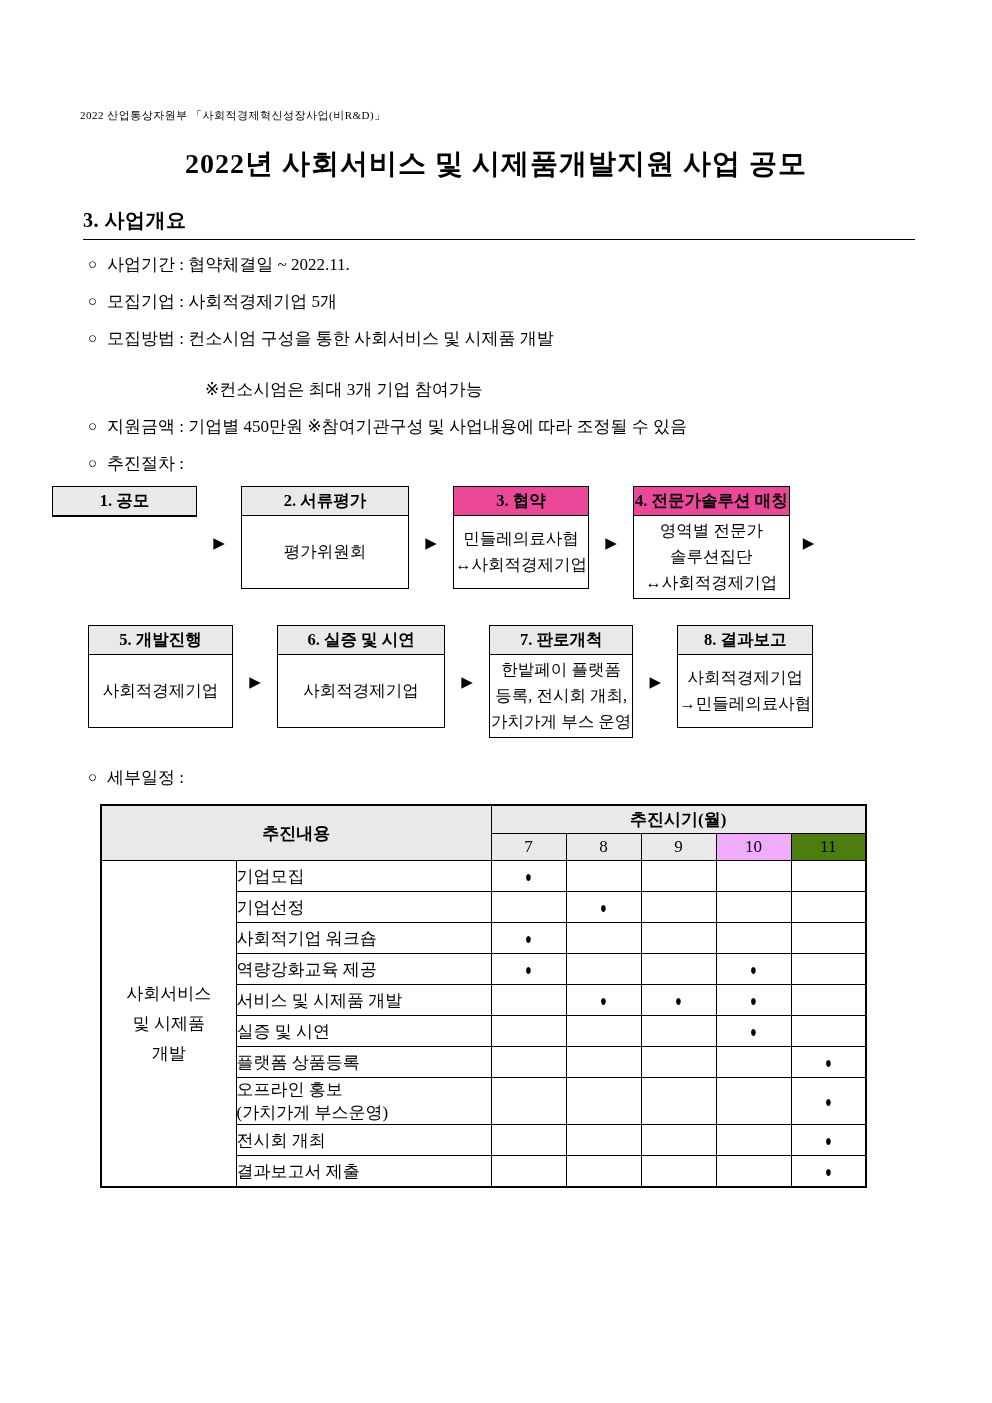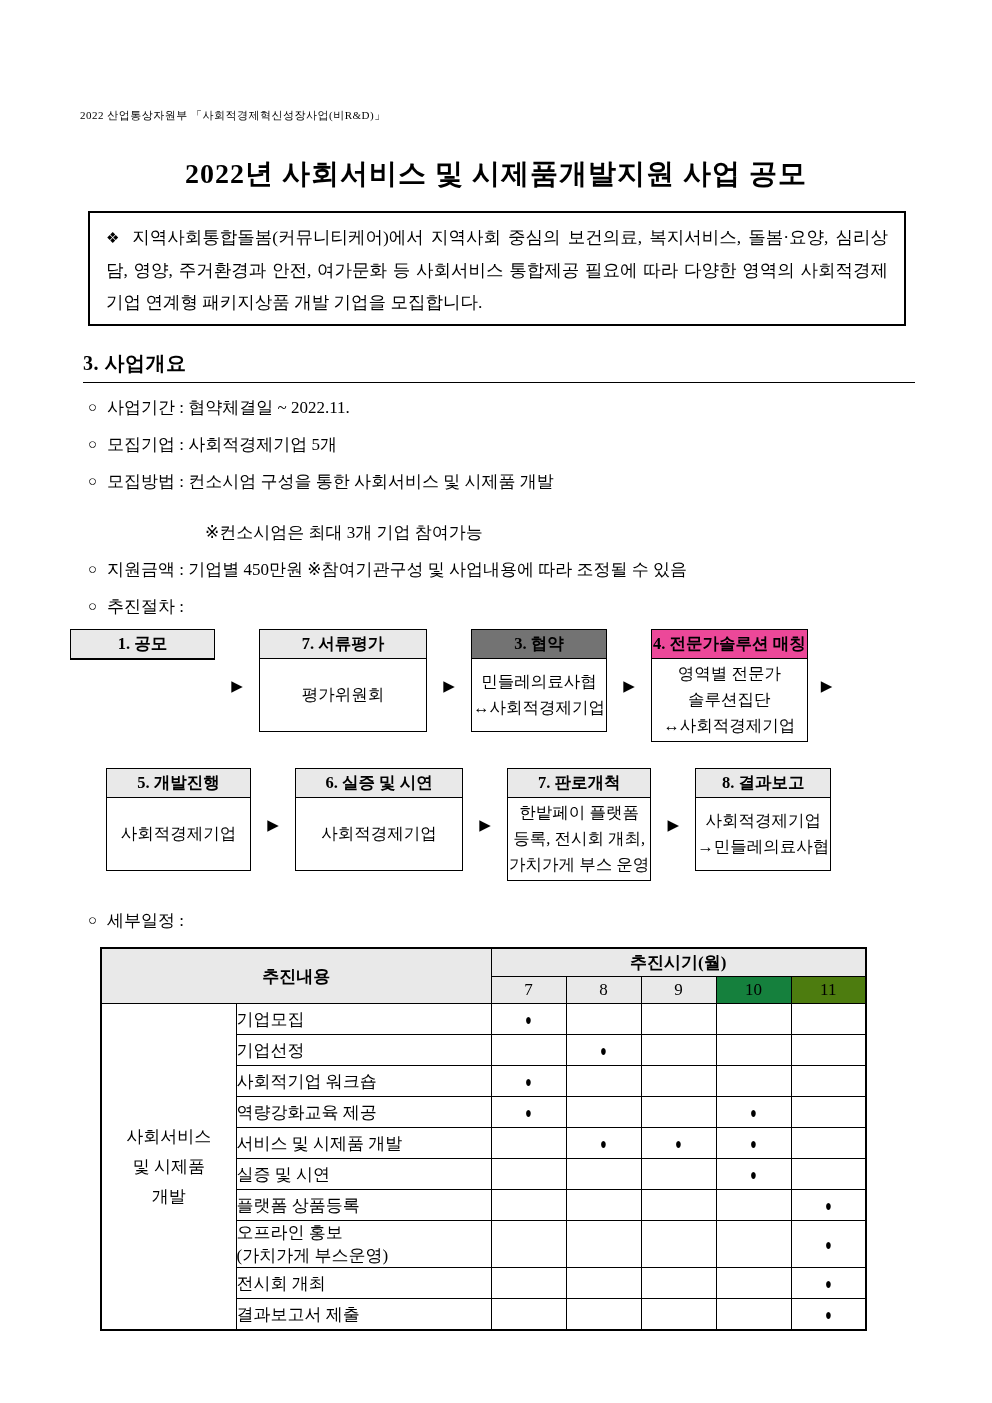--- a/index.html
+++ b/index.html
@@ -11,21 +11,21 @@
     overflow:hidden;
   }
   .page{width:992px;height:1403px;}
 
   .top-label{
     margin:108px 77px 0 80px;
     font-size:11px;
     letter-spacing:.5px;
   }
   .doc-title{
-    margin-top:32px;
+    margin-top:22px;
     text-align:center;
     font-size:28px;
     font-weight:bold;
     letter-spacing:1px;
   }
   .intro-box{
     box-sizing:border-box;
     margin:18px 0 0 88px;
     width:818px;
     border:2px solid #000;
@@ -50,21 +50,21 @@
 
   .bullets{margin:4px 40px 0 88px;}
   .bullet-item{
     margin-top:13px;
     font-size:17px;
     line-height:24px;
   }
   .bullet-item .marker{margin-right:10px;font-size:15px;position:relative;top:-1px;}
   .bullet-item.indent{margin-top:27px;padding-left:117px;}
 
-  .process{margin-left:70px;}
+  .process{margin-left:52px;}
   .process-row{
     display:flex;
     align-items:flex-start;
     margin-top:10px;
   }
   .process-row.second{margin-top:26px;padding-left:36px;}
   .step-box{
     box-sizing:border-box;
     border:1.5px solid #000;
     flex:0 0 auto;
@@ -154,48 +154,45 @@
 </style>
 </head>
 <body>
 
 <div class="page">
 
   <div class="top-label">2022 산업통상자원부 「사회적경제혁신성장사업(비R&amp;D)」</div>
 
   <div class="doc-title">2022년 사회서비스 및 시제품개발지원 사업 공모</div>
 
-  <div class="intro-box">
-    <p><span class="intro-marker">❖</span><span>지역사회통합돌봄(커뮤니티케어)에서 지역사회 중심의 보건의료, 복지서비스, 돌봄·요양, 심리상담, 영양, 주거환경과 안전, 여가문화 등 사회서비스 통합제공 필요에 따라 다양한 영역의 사회적경제기업 연계형 패키지상품 개발 기업을 모집합니다.</span></p>
-  </div>
 
   <div class="section-heading">3. 사업개요</div>
 
   <div class="bullets">
       <div class="bullet-item"><span class="marker">○</span><span>사업기간 : 협약체결일 ~ 2022.11.</span></div>
       <div class="bullet-item"><span class="marker">○</span><span>모집기업 : 사회적경제기업 5개</span></div>
       <div class="bullet-item"><span class="marker">○</span><span>모집방법 : 컨소시엄 구성을 통한 사회서비스 및 시제품 개발</span></div>
       <div class="bullet-item indent"><span>※컨소시엄은 최대 3개 기업 참여가능</span></div>
       <div class="bullet-item"><span class="marker">○</span><span>지원금액 : 기업별 450만원 ※참여기관구성 및 사업내용에 따라 조정될 수 있음</span></div>
       <div class="bullet-item"><span class="marker">○</span><span>추진절차 :</span></div>
     </div>
 
   <div class="process">
     <div class="process-row first">
         <div class="step-box">
           <div class="step-title shaded" style="background: rgb(233, 233, 233);">1. 공모</div>
         </div>
         <div class="arrow">▶</div>
         <div class="step-box">
-          <div class="step-title shaded" style="background: rgb(233, 233, 233);">7. 서류평가</div>
+          <div class="step-title shaded" style="background: rgb(233, 233, 233);">2. 서류평가</div>
           <div class="step-body">평가위원회</div>
         </div>
         <div class="arrow">▶</div>
         <div class="step-box">
-          <div class="step-title shaded" style="background: #737373;">3. 협약</div>
+          <div class="step-title shaded" style="background: #ec4899;">3. 협약</div>
           <div class="step-body">민들레의료사협
 ↔사회적경제기업</div>
         </div>
         <div class="arrow">▶</div>
         <div class="step-box">
           <div class="step-title shaded" style="background: #ec4899;">4. 전문가솔루션 매칭</div>
           <div class="step-body">영역별 전문가
 솔루션집단
 ↔사회적경제기업</div>
         </div>
@@ -243,21 +240,21 @@
       </colgroup>
     <thead>
       <tr>
         <th class="hdr shaded" colspan="2" rowspan="2" style="background: rgb(233, 233, 233);">추진내용</th>
         <th class="hdr shaded" colspan="5" style="background: rgb(233, 233, 233);">추진시기(월)</th>
       </tr>
       <tr>
           <th class="month shaded" style="background: rgb(233, 233, 233);">7</th>
           <th class="month shaded" style="background: rgb(233, 233, 233);">8</th>
           <th class="month shaded" style="background: rgb(233, 233, 233);">9</th>
-          <th class="month shaded" style="background: #15803d;">10</th>
+          <th class="month shaded" style="background: #f0abfc;">10</th>
           <th class="month shaded" style="background: #4d7c0f;">11</th>
         </tr>
     </thead>
     <tbody>
         <tr>
           <td class="category" rowspan="10">사회서비스
 및 시제품
 개발</td>
           <td class="task">기업모집</td>
           <td class="monthcell"><span class="dot">●</span></td>

